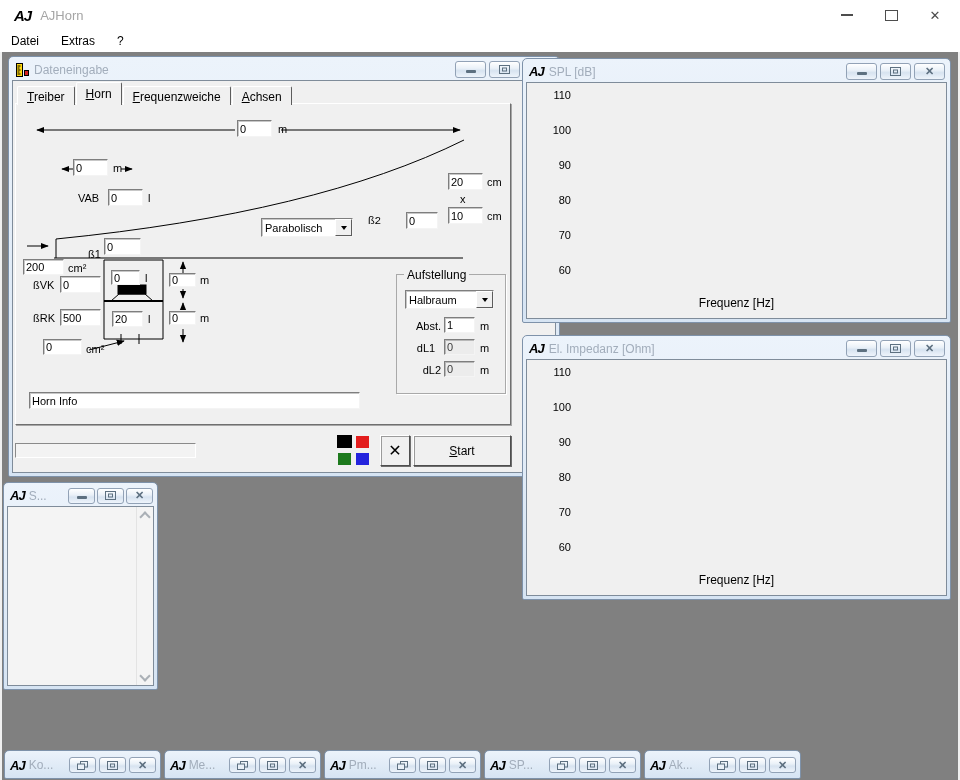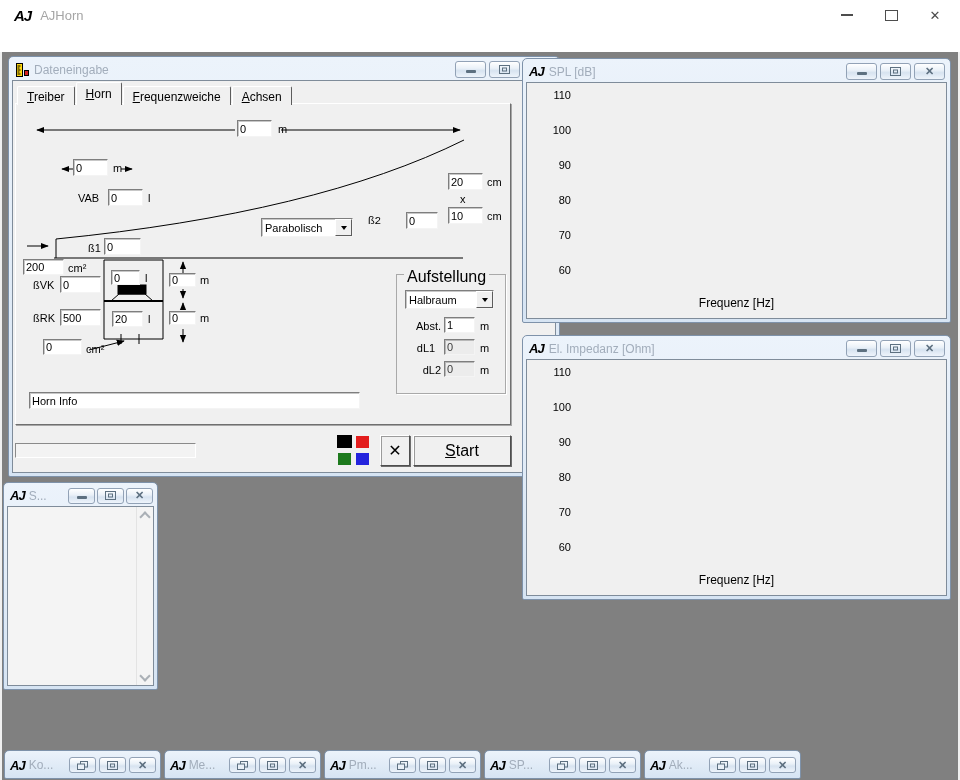--- a/index.html
+++ b/index.html
@@ -44,23 +44,23 @@
   .combo{position:absolute;box-sizing:border-box;background:#fff;border:1px solid #7e7e7e;
          border-right-color:#f4f4f4;border-bottom-color:#f4f4f4;box-shadow:inset 1px 1px 0 rgba(0,0,0,.22);
          display:flex;align-items:center;}
   .combo-text{flex:1;padding:0 3px;font-size:11px;}
   .combo-btn{width:15px;align-self:stretch;background:#f0f0f0;border:1px solid #fff;border-right-color:#5c5c5c;border-bottom-color:#5c5c5c;
              display:flex;align-items:center;justify-content:center;}
   .tri{width:0;height:0;border-left:3px solid transparent;border-right:3px solid transparent;border-top:4px solid #000;}
   .btn{position:absolute;box-sizing:border-box;background:#f0f0f0;
        border:1px solid #fff;border-right-color:#4e4e4e;border-bottom-color:#4e4e4e;
        box-shadow:1px 1px 0 #9b9b9b inset, 1px 1px 0 #6d6d6d;
-       display:flex;align-items:center;justify-content:center;font-size:16px;}
+       display:flex;align-items:center;justify-content:center;font-size:12px;}
   .grp{position:absolute;border:1px solid #a9a9a9;box-shadow:1px 1px 0 #fff;}
-  .grp-label{position:absolute;top:-7px;left:7px;background:#f0f0f0;padding:0 3px;font-size:16px;}
+  .grp-label{position:absolute;top:-7px;left:7px;background:#f0f0f0;padding:0 3px;font-size:12px;}
   .progress{position:absolute;box-sizing:border-box;background:#f3f3f3;
             border:1px solid #8a8a8a;border-right-color:#fff;border-bottom-color:#fff;}
   .sq{position:absolute;width:13px;height:12px;}
 
   
   .tabs{position:absolute;left:4px;top:2px;height:22px;display:flex;align-items:flex-end;z-index:3;}
   .tab{box-sizing:border-box;padding:3px 9px 2px 9px;font-size:12px;background:#f0f0f0;margin-right:1px;
        border:1px solid #fff;border-right-color:#5c5c5c;border-bottom:none;border-radius:2px 2px 0 0;height:19px;}
   .tab.active{height:23px;padding-top:4px;z-index:4;position:relative;}
   .tab .u{text-decoration:underline;}
@@ -91,20 +91,25 @@
       <span class="mb">
           <span class="g-mainmin"></span>
         </span>
       <span class="mb">
           <span class="g-mainmax"></span>
         </span>
       <span class="mb g-mainclose">✕</span>
     </span>
   </div>
 
+  <div class="menubar">
+    <span class="menu-item">Datei</span>
+    <span class="menu-item">Extras</span>
+    <span class="menu-item">?</span>
+  </div>
 
   <div class="mdi">
 
     <div class="win" style="left:6px;top:4px;width:552px;height:421px;">
       <div class="tbar">
         <svg width="14" height="14" viewBox="0 0 14 14">
           <rect x="1.5" y="0.5" width="6" height="13" fill="#ffd90f" stroke="#000"></rect>
           <path d="M2.5 3h3 M2.5 5h2 M2.5 7h3 M2.5 9h2 M2.5 11h3" stroke="#000" stroke-width="1" fill="none"></path>
           <rect x="9.5" y="7.5" width="4" height="5" fill="#d42020" stroke="#000"></rect>
         </svg>
@@ -193,21 +198,21 @@
           <div class="combo" style="left:245px;top:114px;width:92px;height:19px;">
             <span class="combo-text">Parabolisch</span>
             <span class="combo-btn">
                 <span class="tri"></span>
               </span>
           </div>
 
           <span class="lbl" style="left:352px;top:111px;font-family:Liberation Mono, monospace;">ß2</span>
           <input class="field" style="left: 390px; top: 108px; width: 32px; height: 17px;" value="0">
 
-          <span class="lbl" style="left:72px;top:138px;text-align:right;">ß1</span>
+          <span class="lbl" style="left:72px;top:144px;text-align:right;">ß1</span>
           <input class="field" style="left: 88px; top: 134px; width: 37px; height: 17px;" value="0">
 
           <input class="field" style="left: 7px; top: 155px; width: 41px; height: 16px;" value="200">
           <span class="lbl" style="left:52px;top:158px;">cm²</span>
 
           <span class="lbl" style="left:17px;top:175px;">ßVK</span>
           <input class="field" style="left: 44px; top: 172px; width: 41px; height: 17px;" value="0">
 
           <span class="lbl" style="left:17px;top:208px;">ßRK</span>
           <input class="field" style="left: 44px; top: 205px; width: 41px; height: 17px;" value="500">

